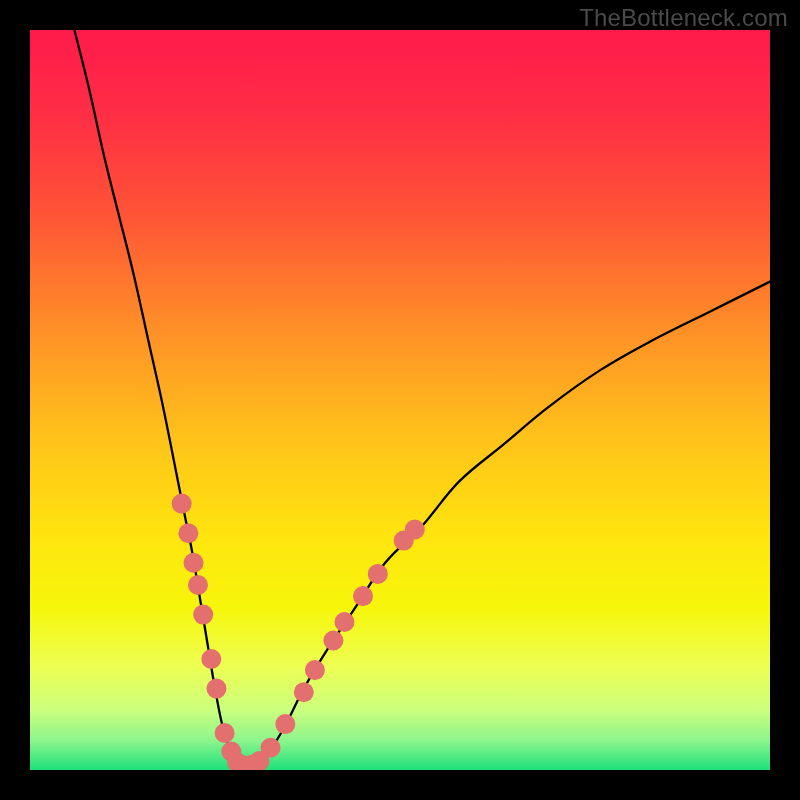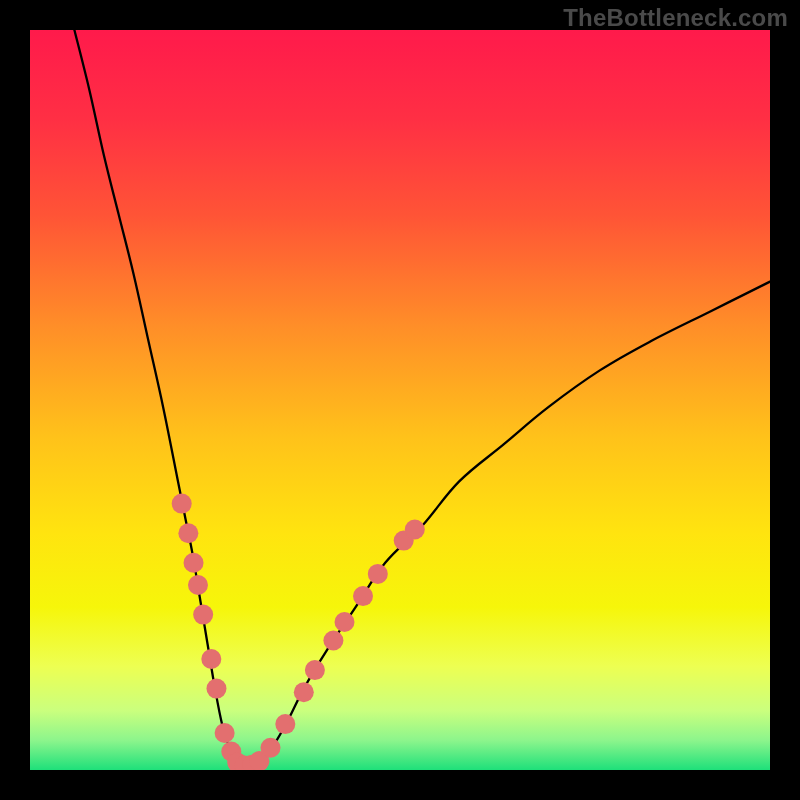--- a/index.html
+++ b/index.html
@@ -26,21 +26,21 @@
     width: 740px;
     height: 740px;
     overflow: hidden;
   }
   .watermark {
     position: absolute;
     top: 4px;
     right: 12px;
     color: #4a4a4a;
     font-size: 24px;
-    font-weight: 700;
+    font-weight: 400;
     letter-spacing: 0.2px;
     z-index: 10;
   }
   svg {
     display: block;
   }
 </style>
 </head>
 <body>
 

